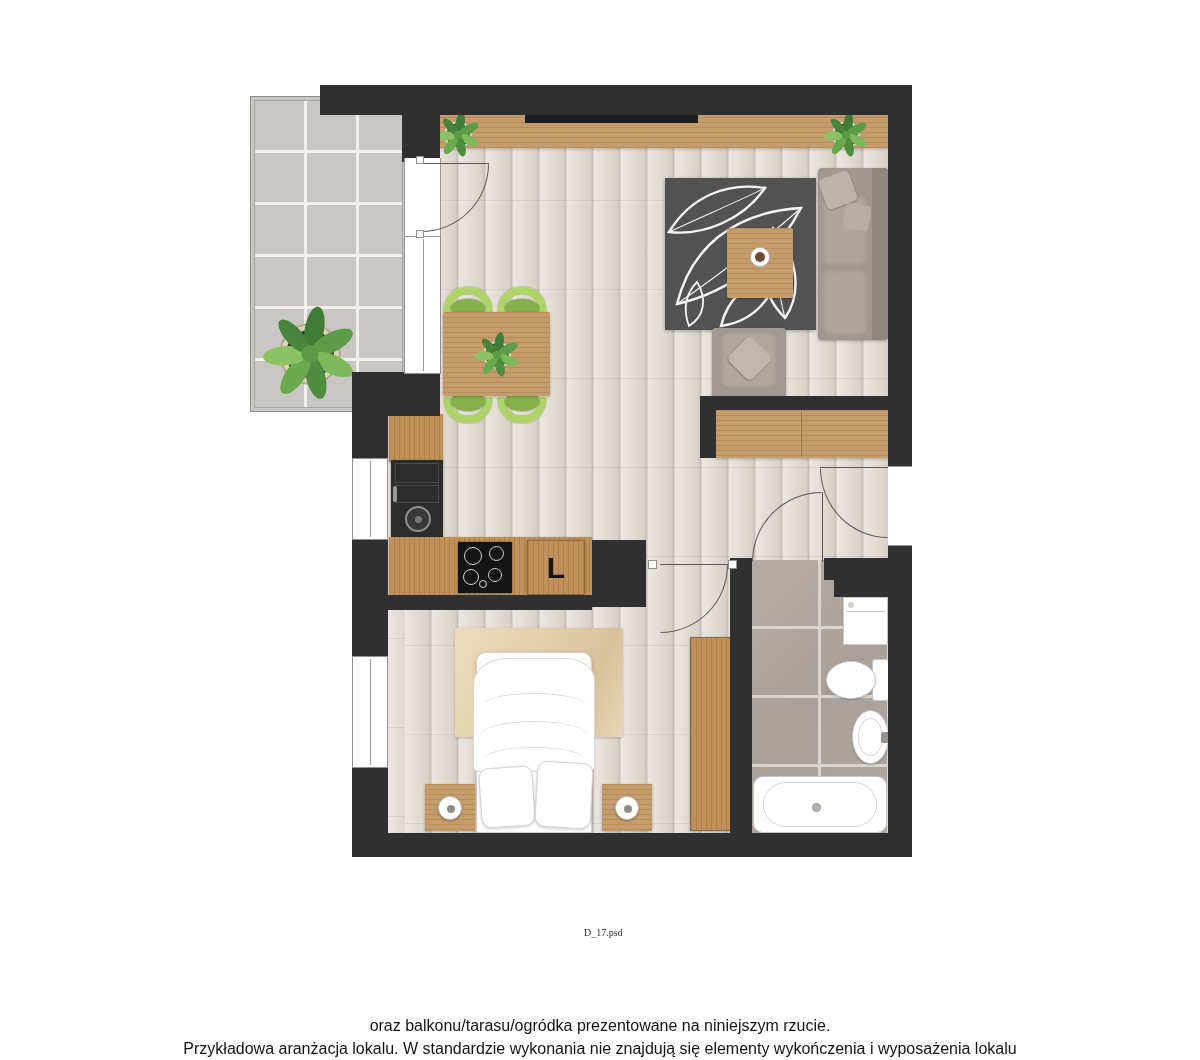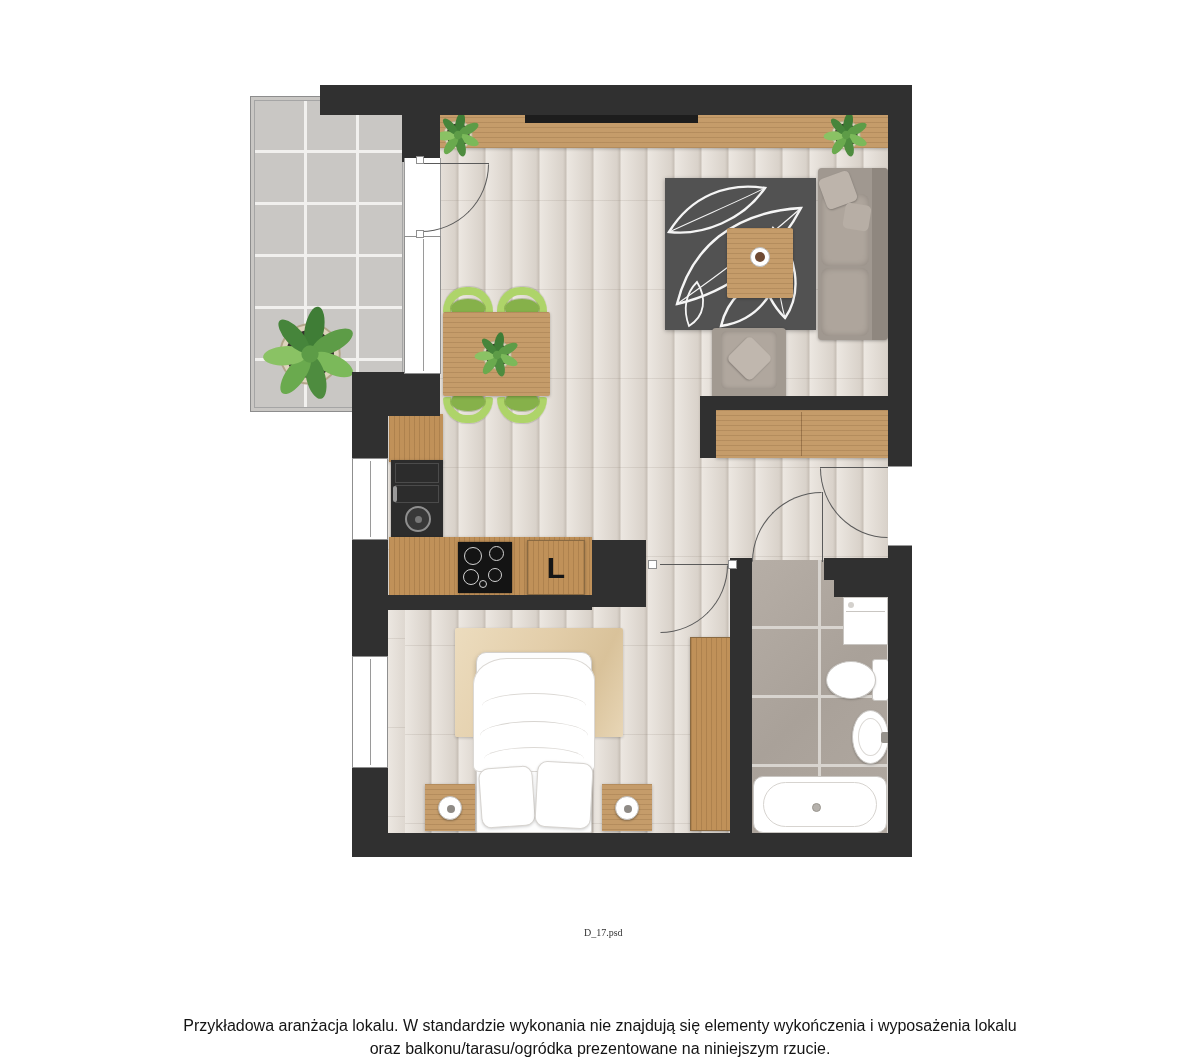--- a/index.html
+++ b/index.html
@@ -246,17 +246,17 @@
   <div class="leaf-h" style="left:820px;top:467px;width:68px;"></div>
   <div class="arc sw" style="left:820px;top:468px;width:68px;height:70px;"></div>
 
   <div class="a" style="left:648px;top:560px;width:9px;height:9px;background:#fff;border:1px solid #8f8f8f;"></div>
   <div class="a" style="left:728px;top:560px;width:9px;height:9px;background:#fff;border:1px solid #8f8f8f;"></div>
   <div class="a" style="left:416px;top:156px;width:8px;height:8px;background:#fff;border:1px solid #8f8f8f;"></div>
   <div class="a" style="left:416px;top:230px;width:8px;height:8px;background:#fff;border:1px solid #8f8f8f;"></div>
 
   <div class="watermark">D_17.psd</div>
   <div class="caption">
+    <div>oraz balkonu/tarasu/ogródka prezentowane na niniejszym rzucie.</div>
     <div>Przykładowa aranżacja lokalu. W standardzie wykonania nie znajdują się elementy wykończenia i wyposażenia lokalu</div>
-    <div>oraz balkonu/tarasu/ogródka prezentowane na niniejszym rzucie.</div>
   </div>
 
 </div>
 
 </body></html>

